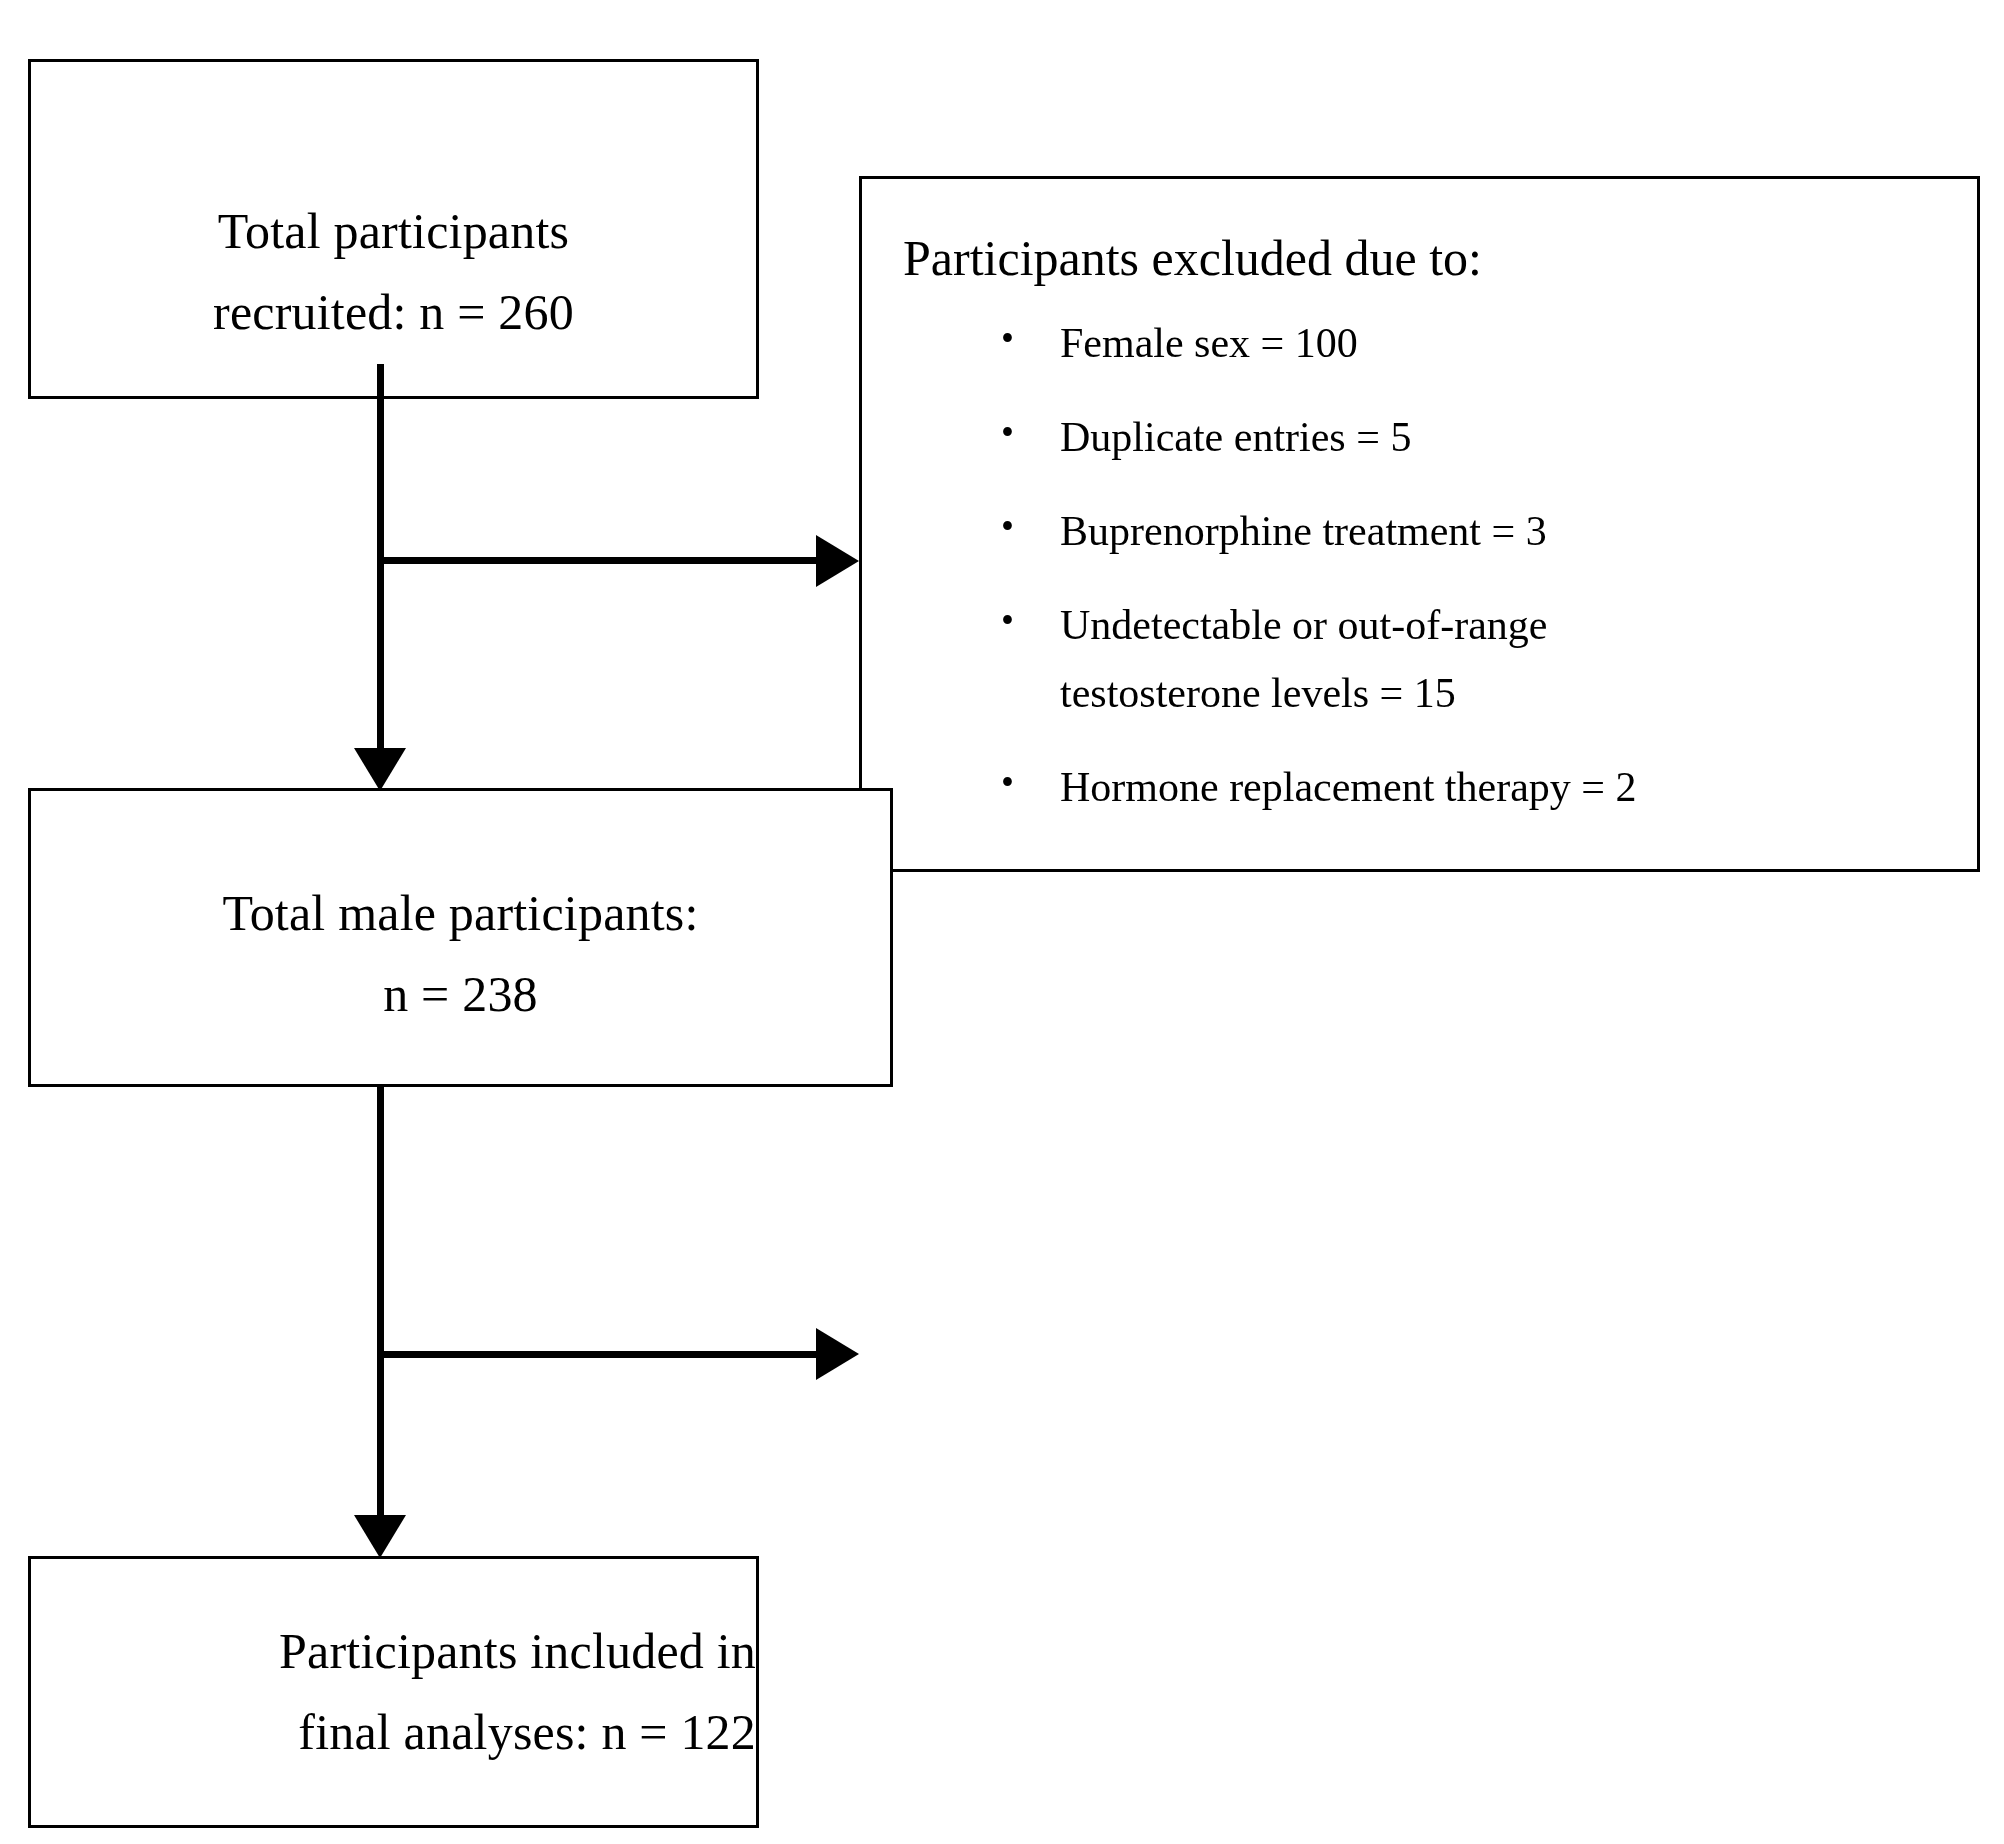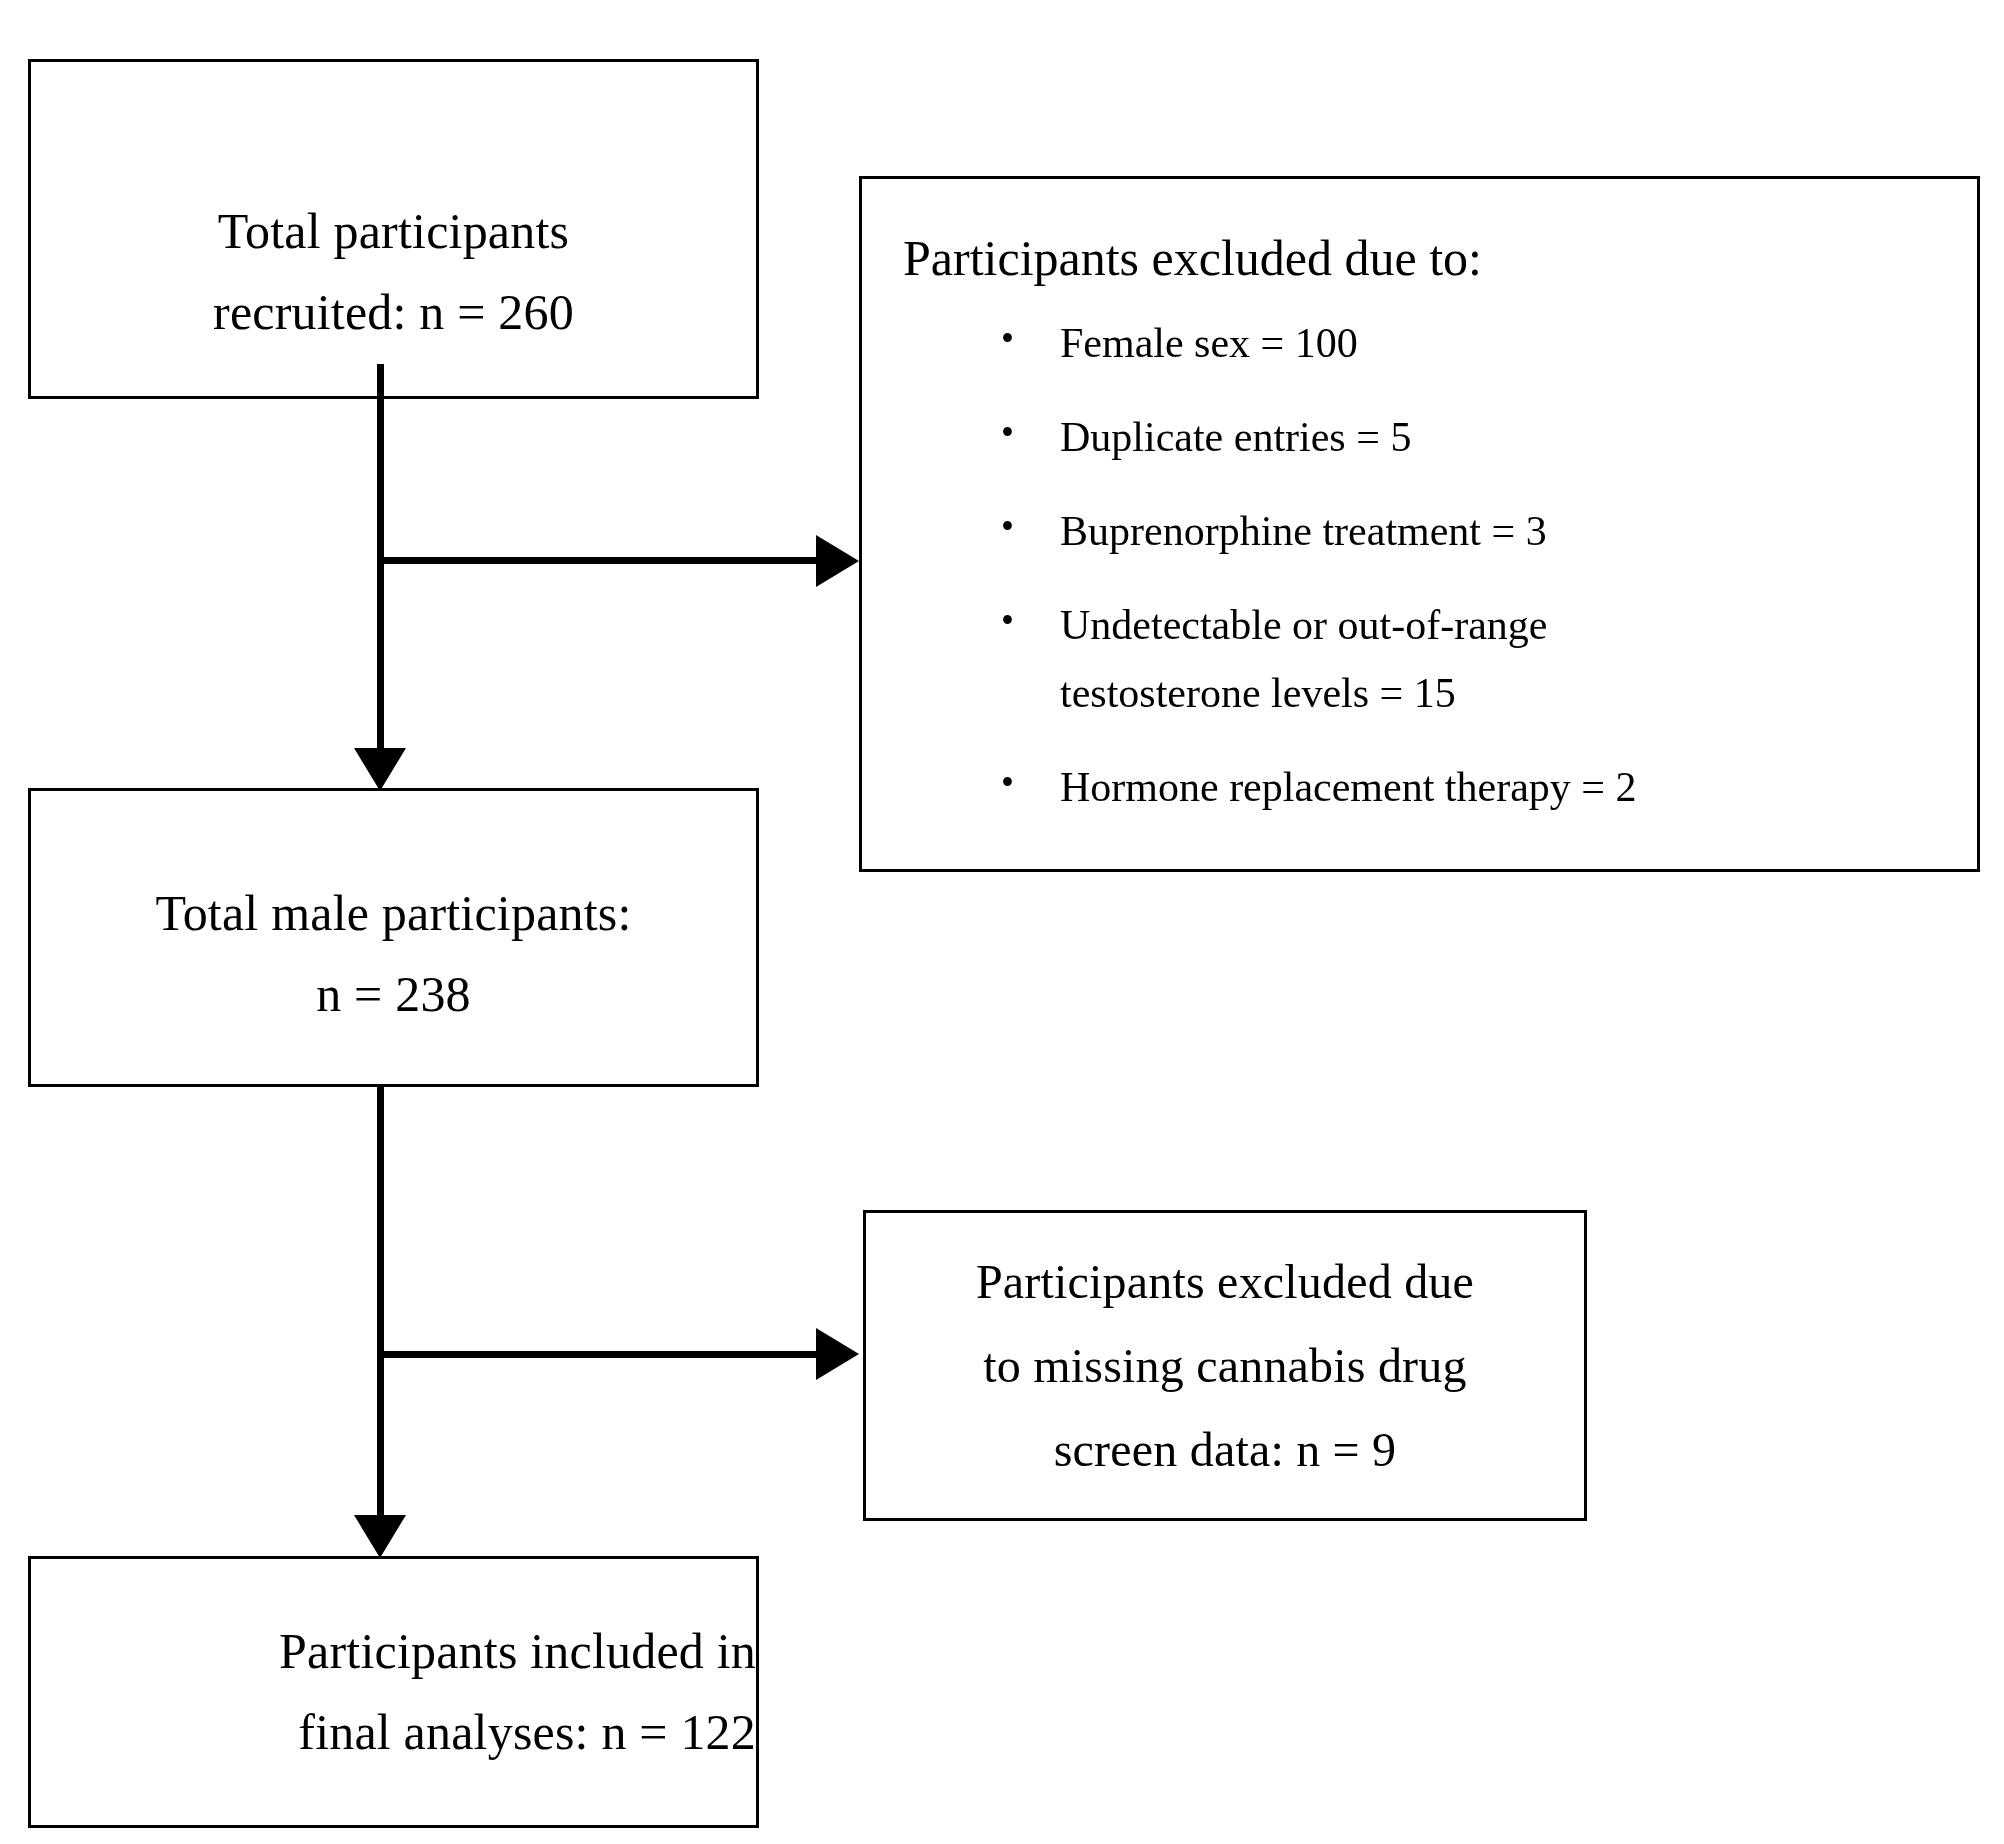--- a/index.html
+++ b/index.html
@@ -90,21 +90,21 @@
     padding-left: 22px;
   }
   .excl-text .wrap-line {
     display: block;
     white-space: nowrap;
   }
   
   #box-male {
     left: 28px;
     top: 788px;
-    width: 731px;
+    width: 865px;
     height: 299px;
   }
   #box-male .box-body {
     width: 100%;
     padding-top: 33px;
   }
   
   #box-missing {
     left: 863px;
     top: 1210px;
@@ -250,27 +250,20 @@
     </ul>
   </div>
 
   <div class="flow-box box-center" id="box-male">
     <div class="box-body">
       <div class="box-line">Total male participants:</div>
       <div class="box-line">n = 238</div>
     </div>
   </div>
 
-  <div class="flow-box box-center" id="box-missing">
-    <div class="box-body">
-      <div class="box-line">Participants excluded due</div>
-      <div class="box-line">to missing cannabis drug</div>
-      <div class="box-line">screen data: n = 9</div>
-    </div>
-  </div>
 
   <div class="flow-box box-center" id="box-final">
     <div class="box-body">
       <div class="box-line">Participants included in</div>
       <div class="box-line">final analyses: n = 122</div>
     </div>
   </div>
 
   <div class="conn vline" id="trunk-1"></div>
   <div class="conn hline" id="branch-1"></div>

